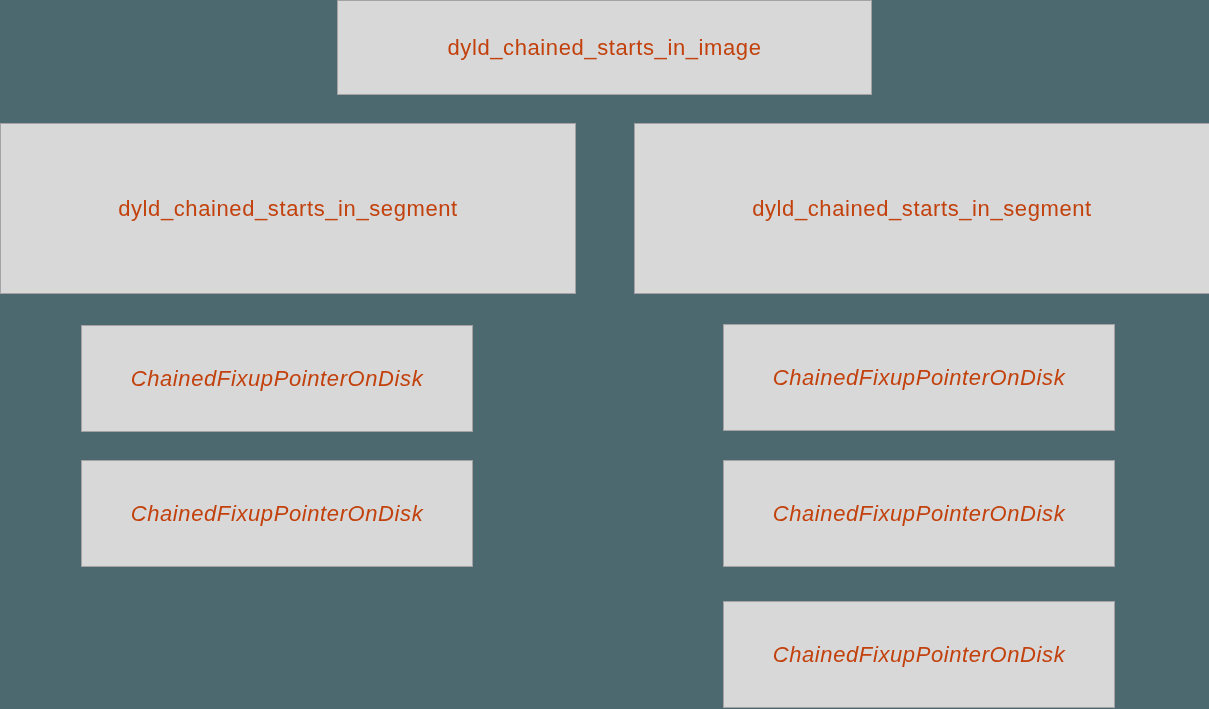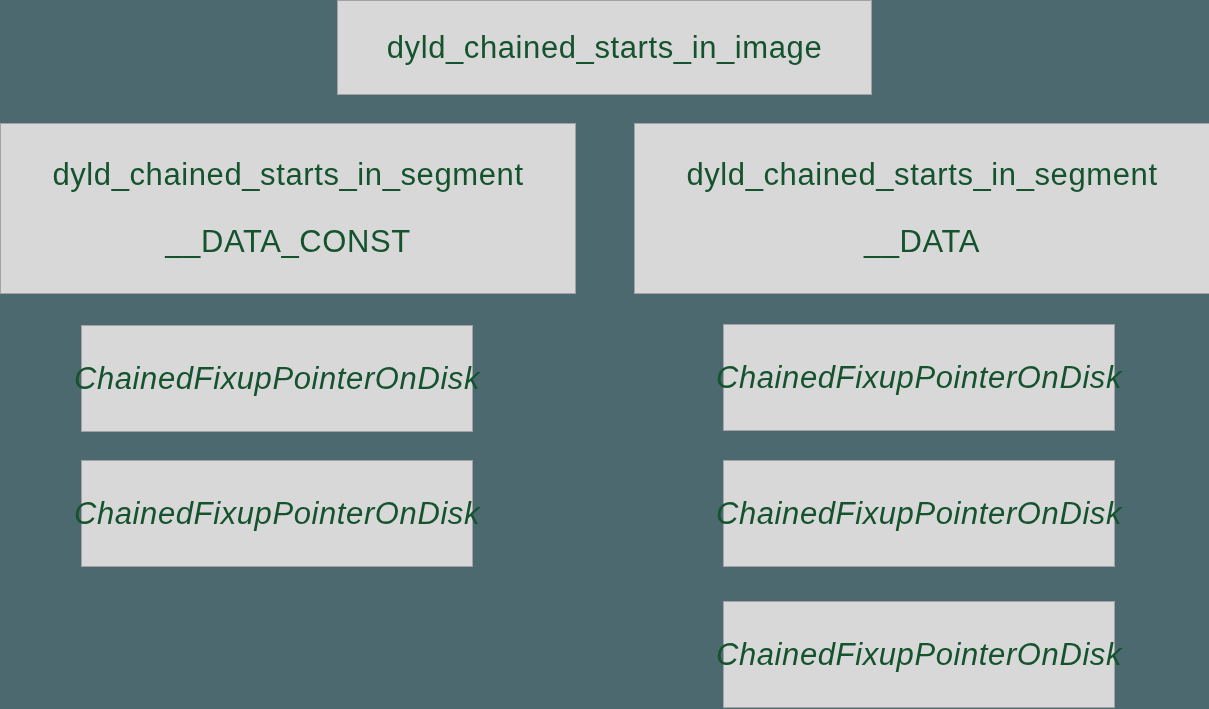--- a/index.html
+++ b/index.html
@@ -14,26 +14,26 @@
     width: 1209px;
     height: 709px;
     background: #4c6970;
     overflow: hidden;
   }
   .node {
     position: absolute;
     box-sizing: border-box;
     background: #d8d8d8;
     border: 1px solid #a5a2a6;
-    color: #14532d;
+    color: #c2410c;
     display: flex;
     align-items: center;
     justify-content: center;
     text-align: center;
-    font-size: 31px;
+    font-size: 22px;
     letter-spacing: 0.6px;
     line-height: 34px;
     white-space: nowrap;
   }
   .node--root {
     left: 337px;
     top: 0px;
     width: 535px;
     height: 95px;
   }
@@ -63,26 +63,24 @@
 <body>
 
 <div class="canvas">
 
   <div class="node node--root">
     <span>dyld_chained_starts_in_image</span>
   </div>
 
   <div class="node node--segment node--segment-left">
     <span>dyld_chained_starts_in_segment</span>
-    <span>__DATA_CONST</span>
   </div>
 
   <div class="node node--segment node--segment-right">
     <span>dyld_chained_starts_in_segment</span>
-    <span>__DATA</span>
   </div>
 
   <div class="col-left">
     <div class="node node--pointer">
       <span>ChainedFixupPointerOnDisk</span>
     </div>
     <div class="node node--pointer">
       <span>ChainedFixupPointerOnDisk</span>
     </div>
   </div>

